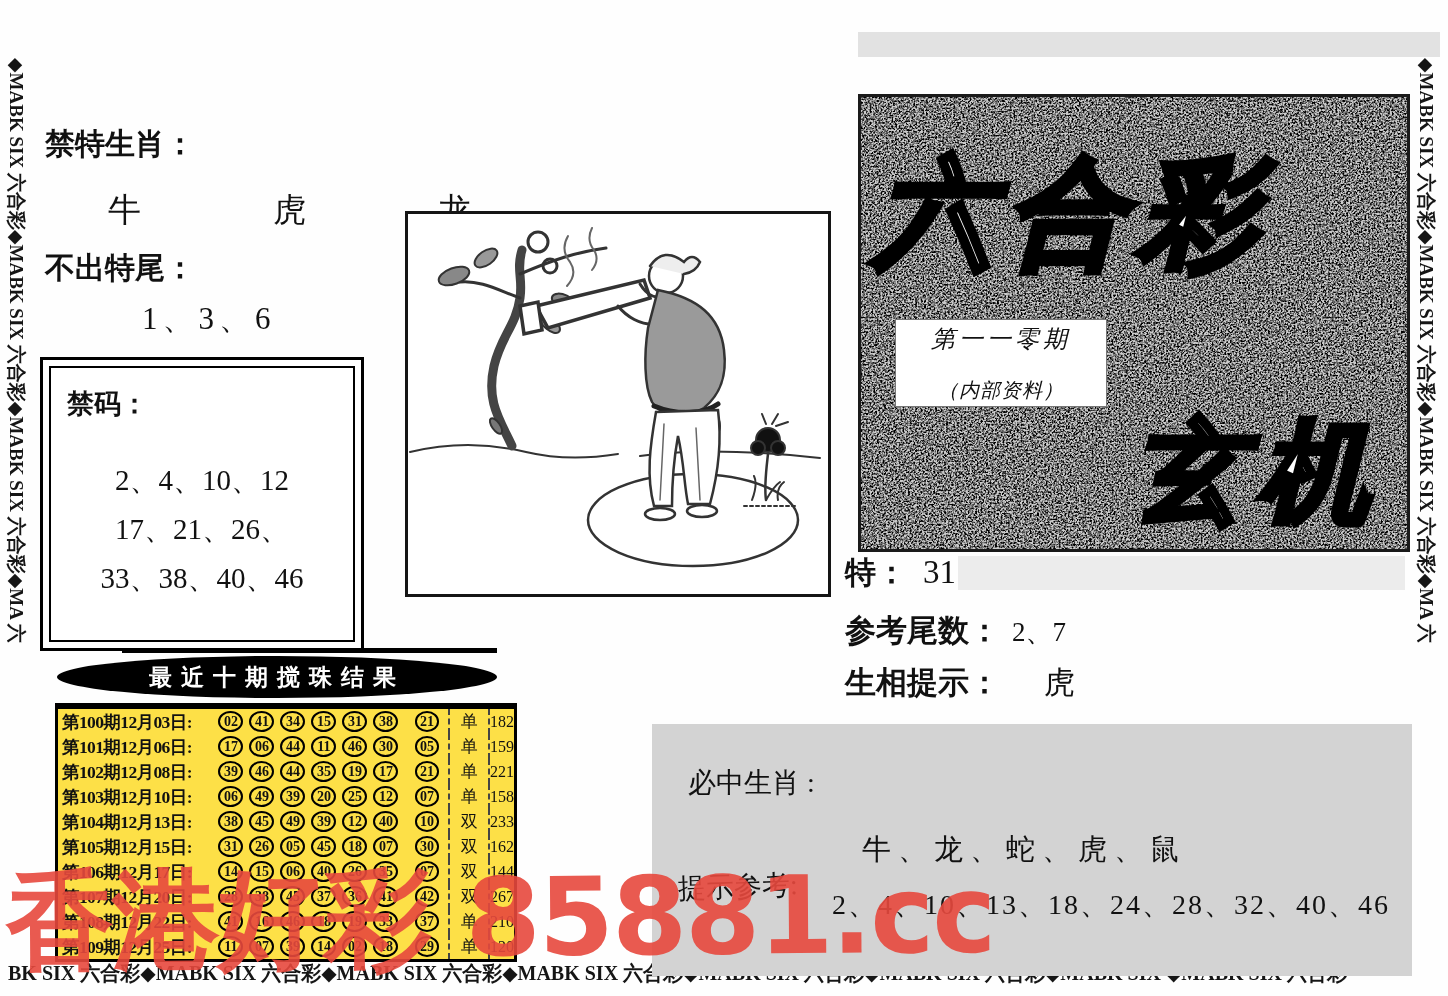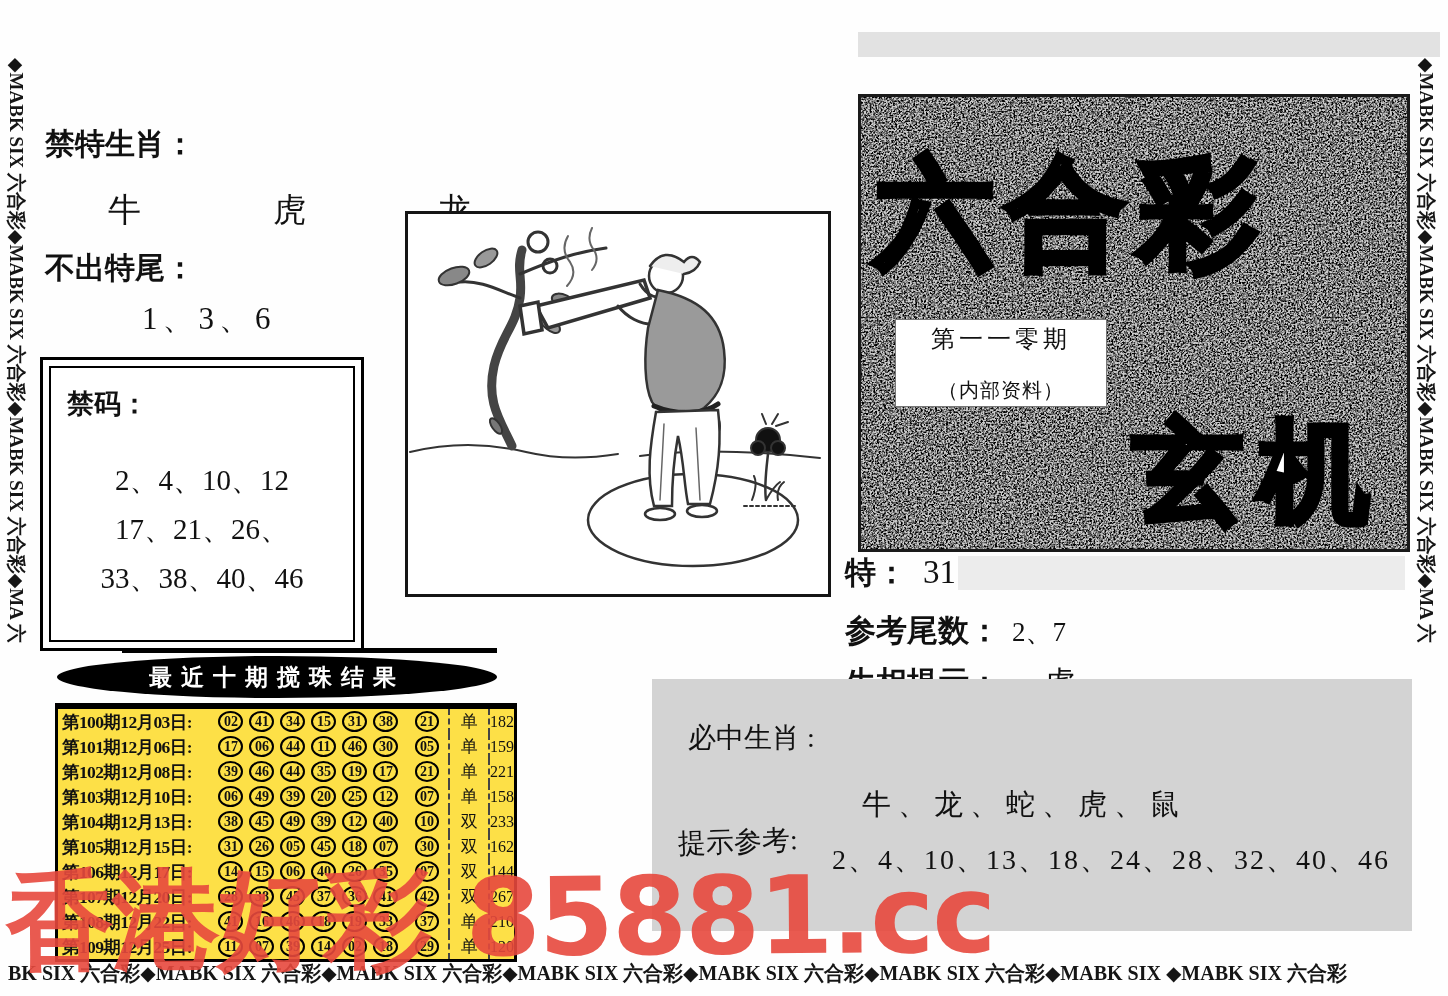--- a/index.html
+++ b/index.html
@@ -38,21 +38,21 @@
   .ball{display:inline-flex;align-items:center;justify-content:center;width:25px;height:21px;
         border:2px solid #000;border-radius:50%;font-size:14px;font-weight:bold;box-sizing:border-box;
         font-family:"Liberation Serif","DejaVu Serif",serif;}
   .special{margin-left:12px;}
   .tparity{margin-left:9px;border-left:2px dashed #444;width:38px;text-align:center;font-size:17px;
            height:25px;line-height:25px;}
   .ttotal{border-left:2px dashed #444;flex:1;text-align:center;font-size:16px;height:25px;line-height:25px;}
   
   .illu-box{left:405px;top:211px;width:420px;height:380px;border:3px solid #151515;background:#fff;}
   
-  .noise-box{left:858px;top:94px;width:546px;height:452px;border:3px solid #1a1a1a;overflow:hidden;background:#a21caf;}
+  .noise-box{left:858px;top:94px;width:546px;height:452px;border:3px solid #1a1a1a;overflow:hidden;background:#a21caf;font-style:italic;}
   .outline-txt{color:#fff;-webkit-text-stroke:6px #000;font-weight:bold;white-space:nowrap;
                font-family:"DejaVu Sans","Liberation Sans",sans-serif;}
   .brand-top{left:14px;top:38px;font-size:118px;letter-spacing:14px;}
   .brand-bottom{left:272px;top:302px;font-size:110px;letter-spacing:16px;}
   .issue-box{left:34px;top:222px;width:210px;height:86px;background:#fff;border:1px solid #777;
              display:flex;flex-direction:column;align-items:center;justify-content:center;gap:22px;}
   .issue-line1{font-size:24px;letter-spacing:4px;}
   .issue-line2{font-size:20px;letter-spacing:1px;}
   
   .hl-band{left:958px;top:556px;width:447px;height:34px;background:#ececec;}
@@ -60,21 +60,21 @@
   .special-line{left:845px;top:552px;}
   .special-line .k{font-size:31px;font-weight:600;}
   .special-line .v{font-size:33px;margin-left:16px;}
   .reftail-line{left:845px;top:610px;}
   .reftail-line .k{font-size:31px;font-weight:600;}
   .reftail-line .v{font-size:27px;margin-left:12px;}
   .zodiac-line{left:845px;top:662px;}
   .zodiac-line .k{font-size:31px;font-weight:600;}
   .zodiac-line .v{font-size:31px;margin-left:44px;}
   
-  .hint-box{left:652px;top:679px;width:760px;height:252px;background:#d3d3d3;}
+  .hint-box{left:652px;top:724px;width:760px;height:252px;background:#d3d3d3;}
   .must-label{left:36px;top:40px;font-size:28px;}
   .must-value{left:210px;top:106px;font-size:29px;letter-spacing:7px;white-space:nowrap;}
   .ref-label{left:26px;top:144px;font-size:28px;transform:rotate(-2deg);}
   .ref-value{left:180px;top:162px;font-size:28px;letter-spacing:2px;white-space:nowrap;}
   
   .watermark{left:6px;top:846px;font-size:108px;font-weight:bold;color:#e7493e;opacity:0.9;
              white-space:nowrap;z-index:60;letter-spacing:-2px;transform:rotate(-0.4deg);
              font-family:"DejaVu Sans","Liberation Sans",sans-serif;}
   svg{display:block;}
 </style>

